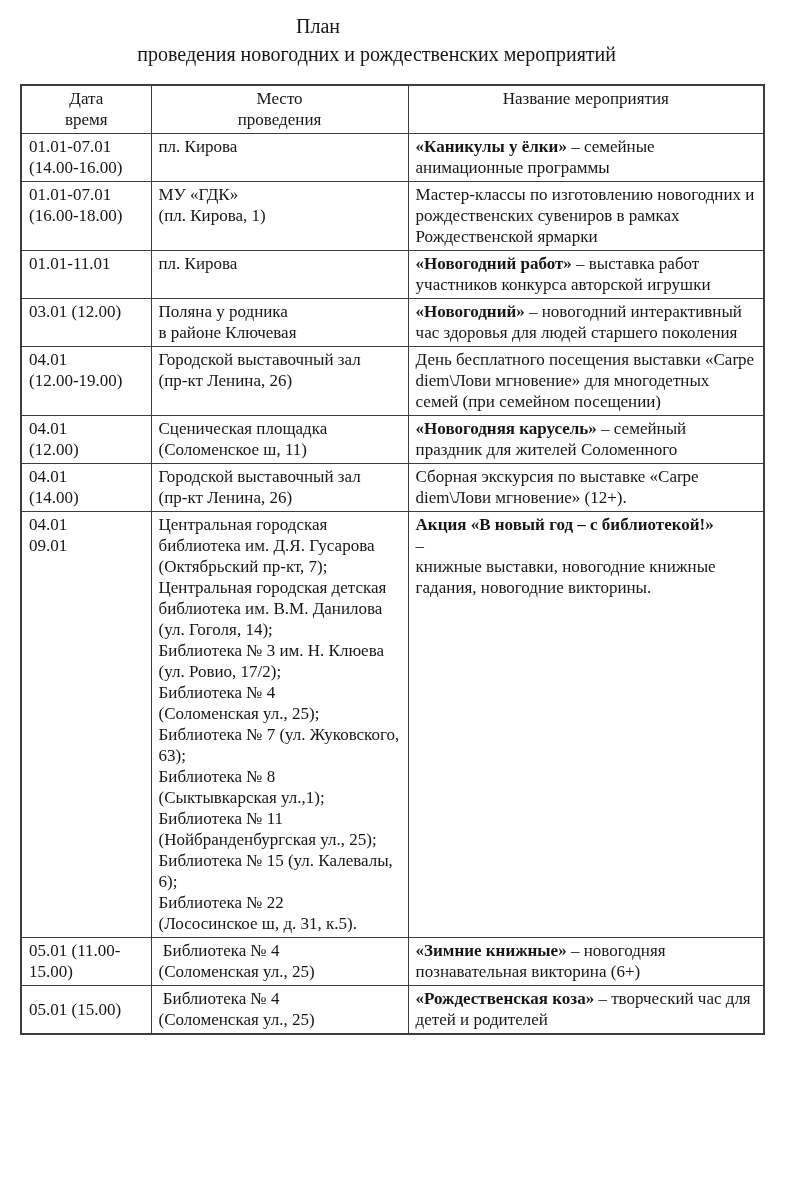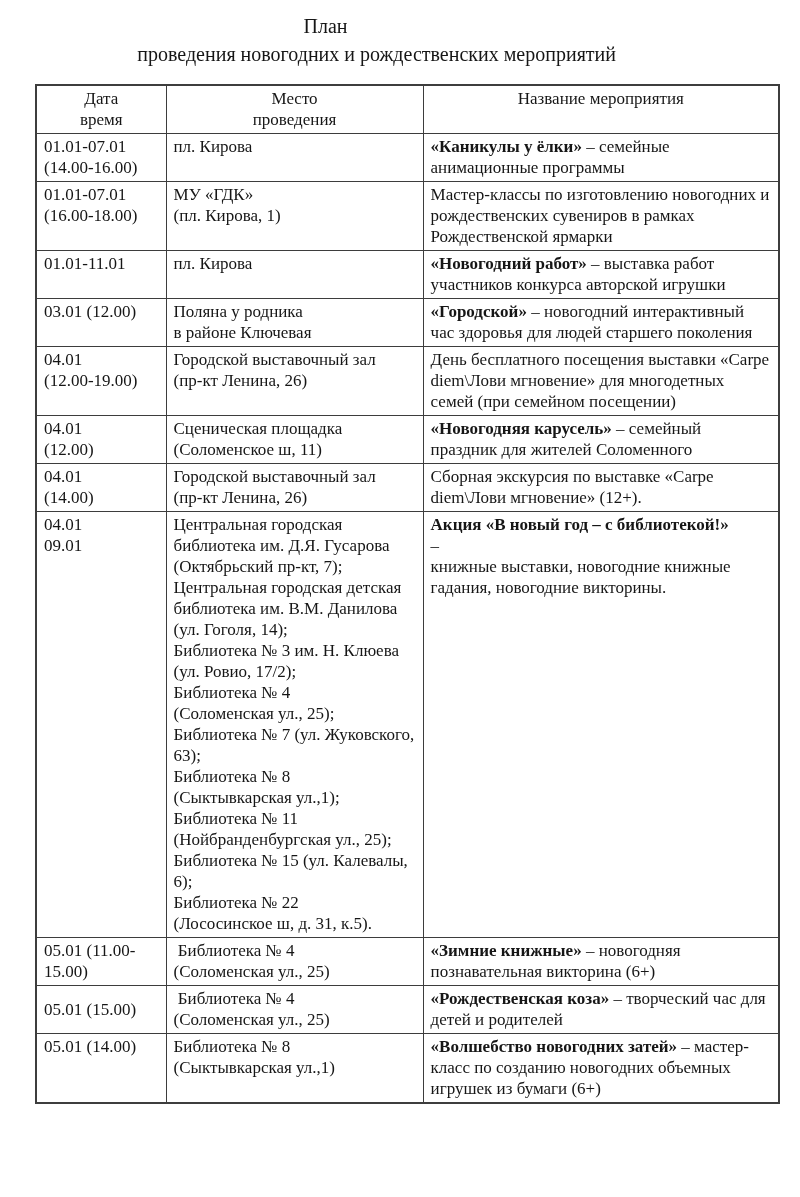--- a/index.html
+++ b/index.html
@@ -6,21 +6,21 @@
   html, body {
     margin: 0;
     padding: 0;
     background: #ffffff;
     color: #161616;
     font-family: "Liberation Serif", "DejaVu Serif", serif;
   }
   .page {
     width: 644px;
     min-height: 1197px;
-    padding: 12px 28px 24px 35px;
+    padding: 12px 28px 24px 20px;
   }
   .doc-title {
     text-align: center;
     font-size: 20px;
     line-height: 28px;
     font-weight: normal;
     margin: 0;
     white-space: pre-line;
   }
   .doc-subtitle {
@@ -106,21 +106,21 @@
       <tr>
         <td>01.01-11.01</td>
         <td>пл. Кирова</td>
         <td><span class="ev-bold">«Новогодний работ»</span><span class="ev-rest"> – выставка работ участников конкурса авторской игрушки</span></td>
       </tr>
 
       <tr>
         <td>03.01 (12.00)</td>
         <td>Поляна у родника
 в районе Ключевая</td>
-        <td><span class="ev-bold">«Городской»</span><span class="ev-rest"> – новогодний интерактивный час здоровья для людей старшего поколения</span></td>
+        <td><span class="ev-bold">«Новогодний»</span><span class="ev-rest"> – новогодний интерактивный час здоровья для людей старшего поколения</span></td>
       </tr>
 
       <tr>
         <td>04.01
 (12.00-19.00)</td>
         <td>Городской выставочный зал
 (пр-кт Ленина, 26)</td>
         <td><span class="ev-bold"></span><span class="ev-rest">День бесплатного посещения выставки «Carpe diem\Лови мгновение» для многодетных семей (при семейном посещении)</span></td>
       </tr>
 
@@ -169,22 +169,16 @@
         <td><span class="ev-bold">«Зимние книжные»</span><span class="ev-rest"> – новогодняя познавательная викторина (6+)</span></td>
       </tr>
 
       <tr>
         <td class="vm">05.01 (15.00)</td>
         <td>&nbsp;Библиотека № 4
 (Соломенская ул., 25)</td>
         <td><span class="ev-bold">«Рождественская коза»</span><span class="ev-rest"> – творческий час для детей и родителей</span></td>
       </tr>
 
-      <tr>
-        <td>05.01 (14.00)</td>
-        <td>Библиотека № 8
-(Сыктывкарская ул.,1)</td>
-        <td><span class="ev-bold">«Волшебство новогодних затей»</span><span class="ev-rest"> – мастер-класс по созданию новогодних объемных игрушек из бумаги (6+)</span></td>
-      </tr>
 
     </tbody>
   </table>
 </div>
 
 </body></html>

